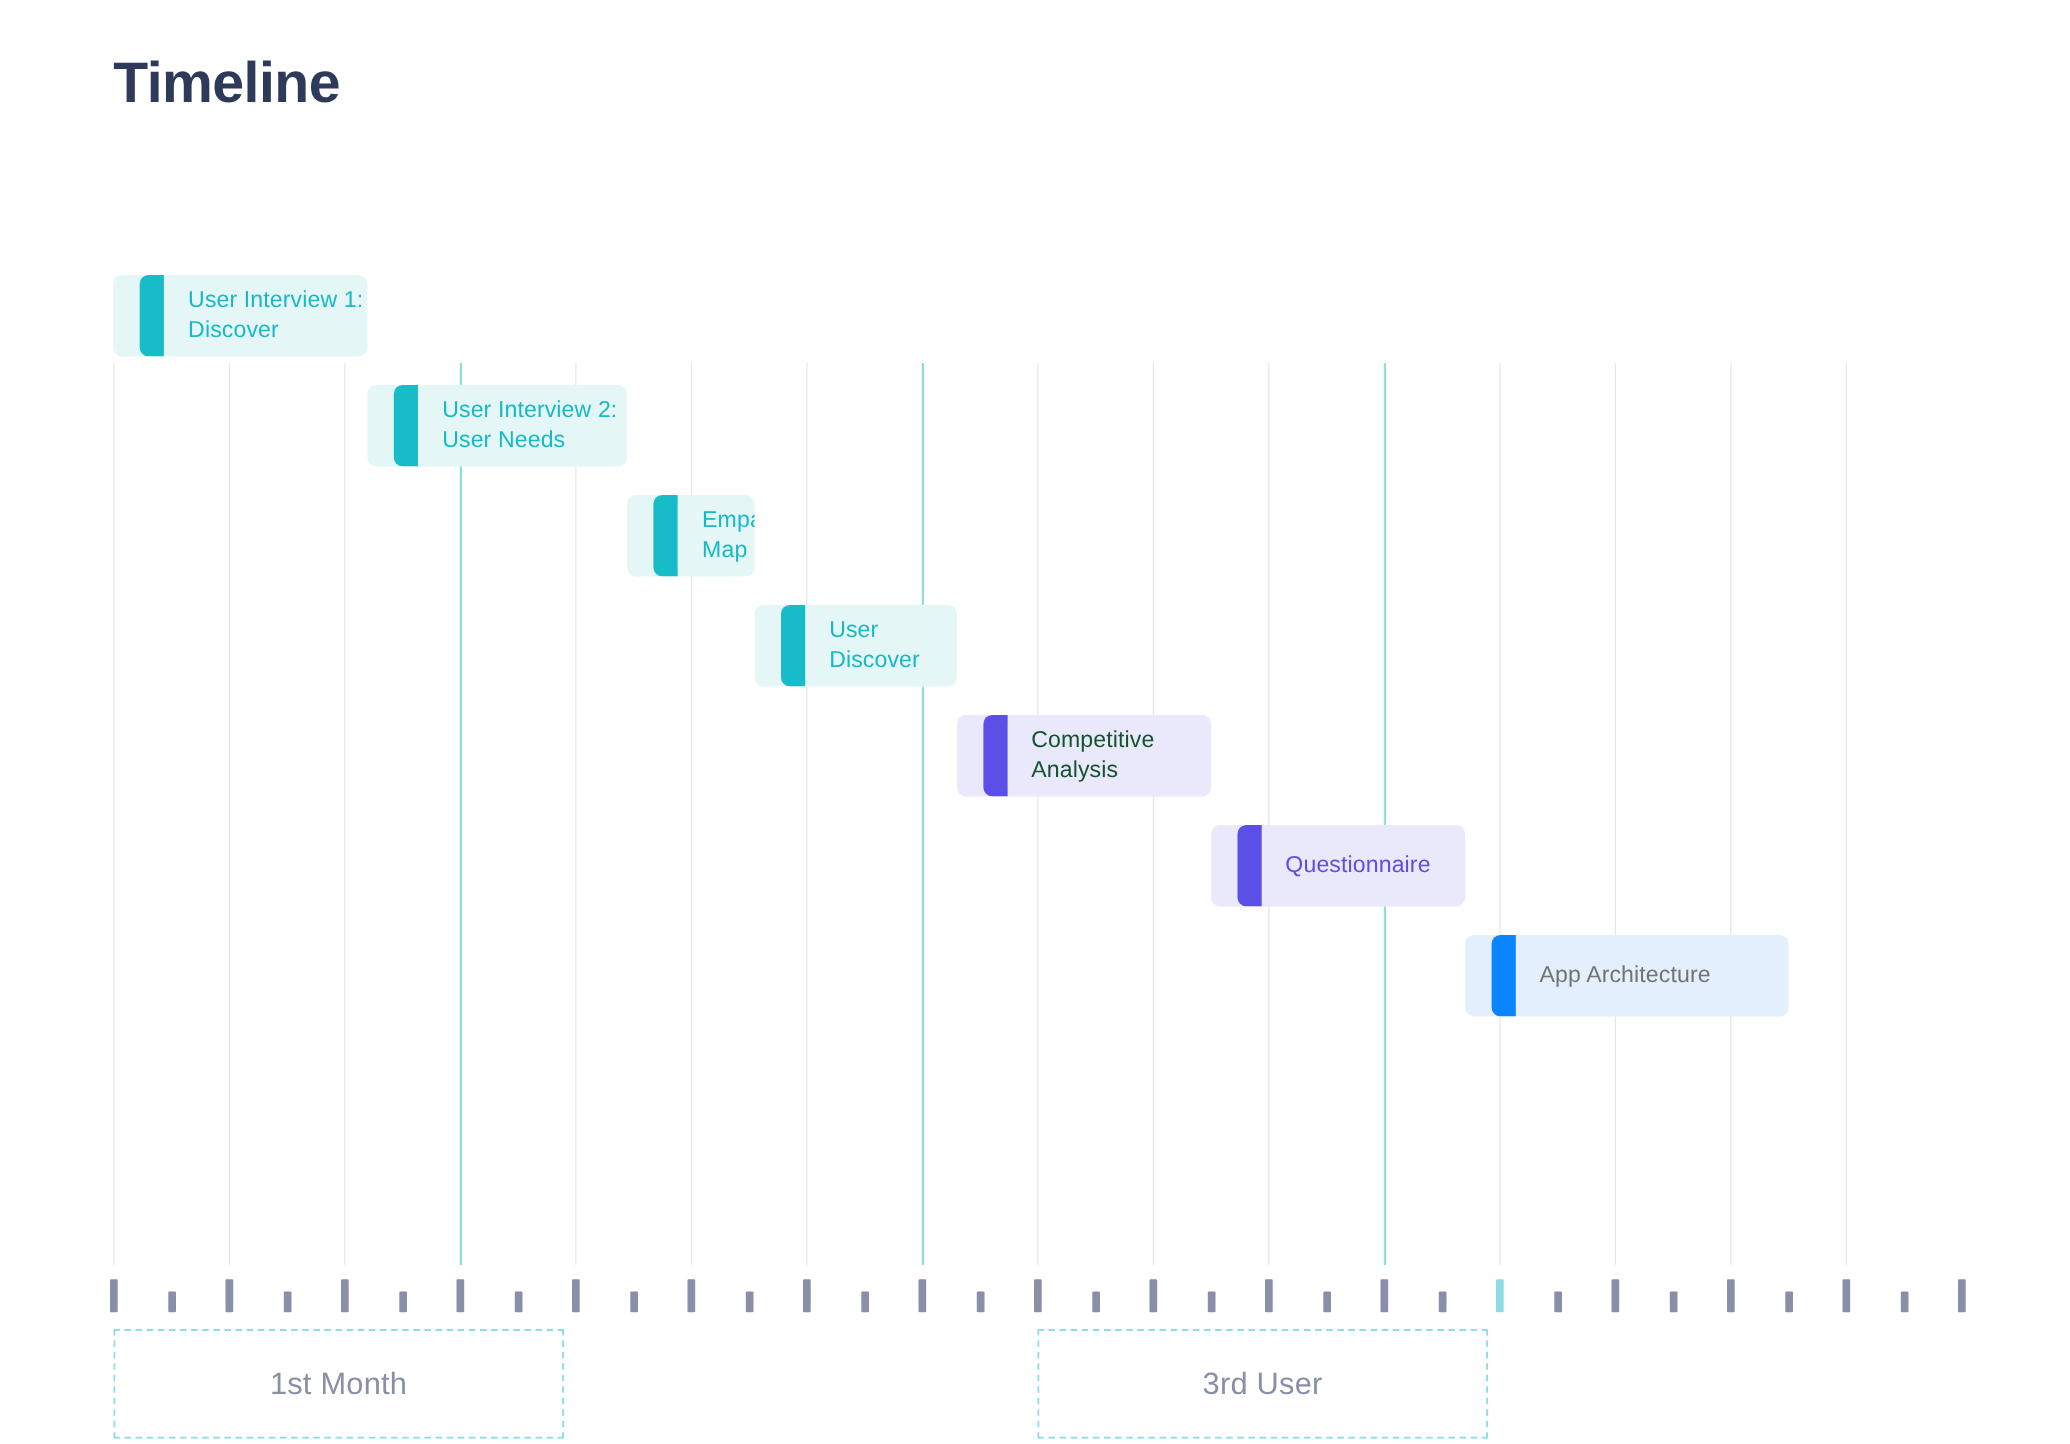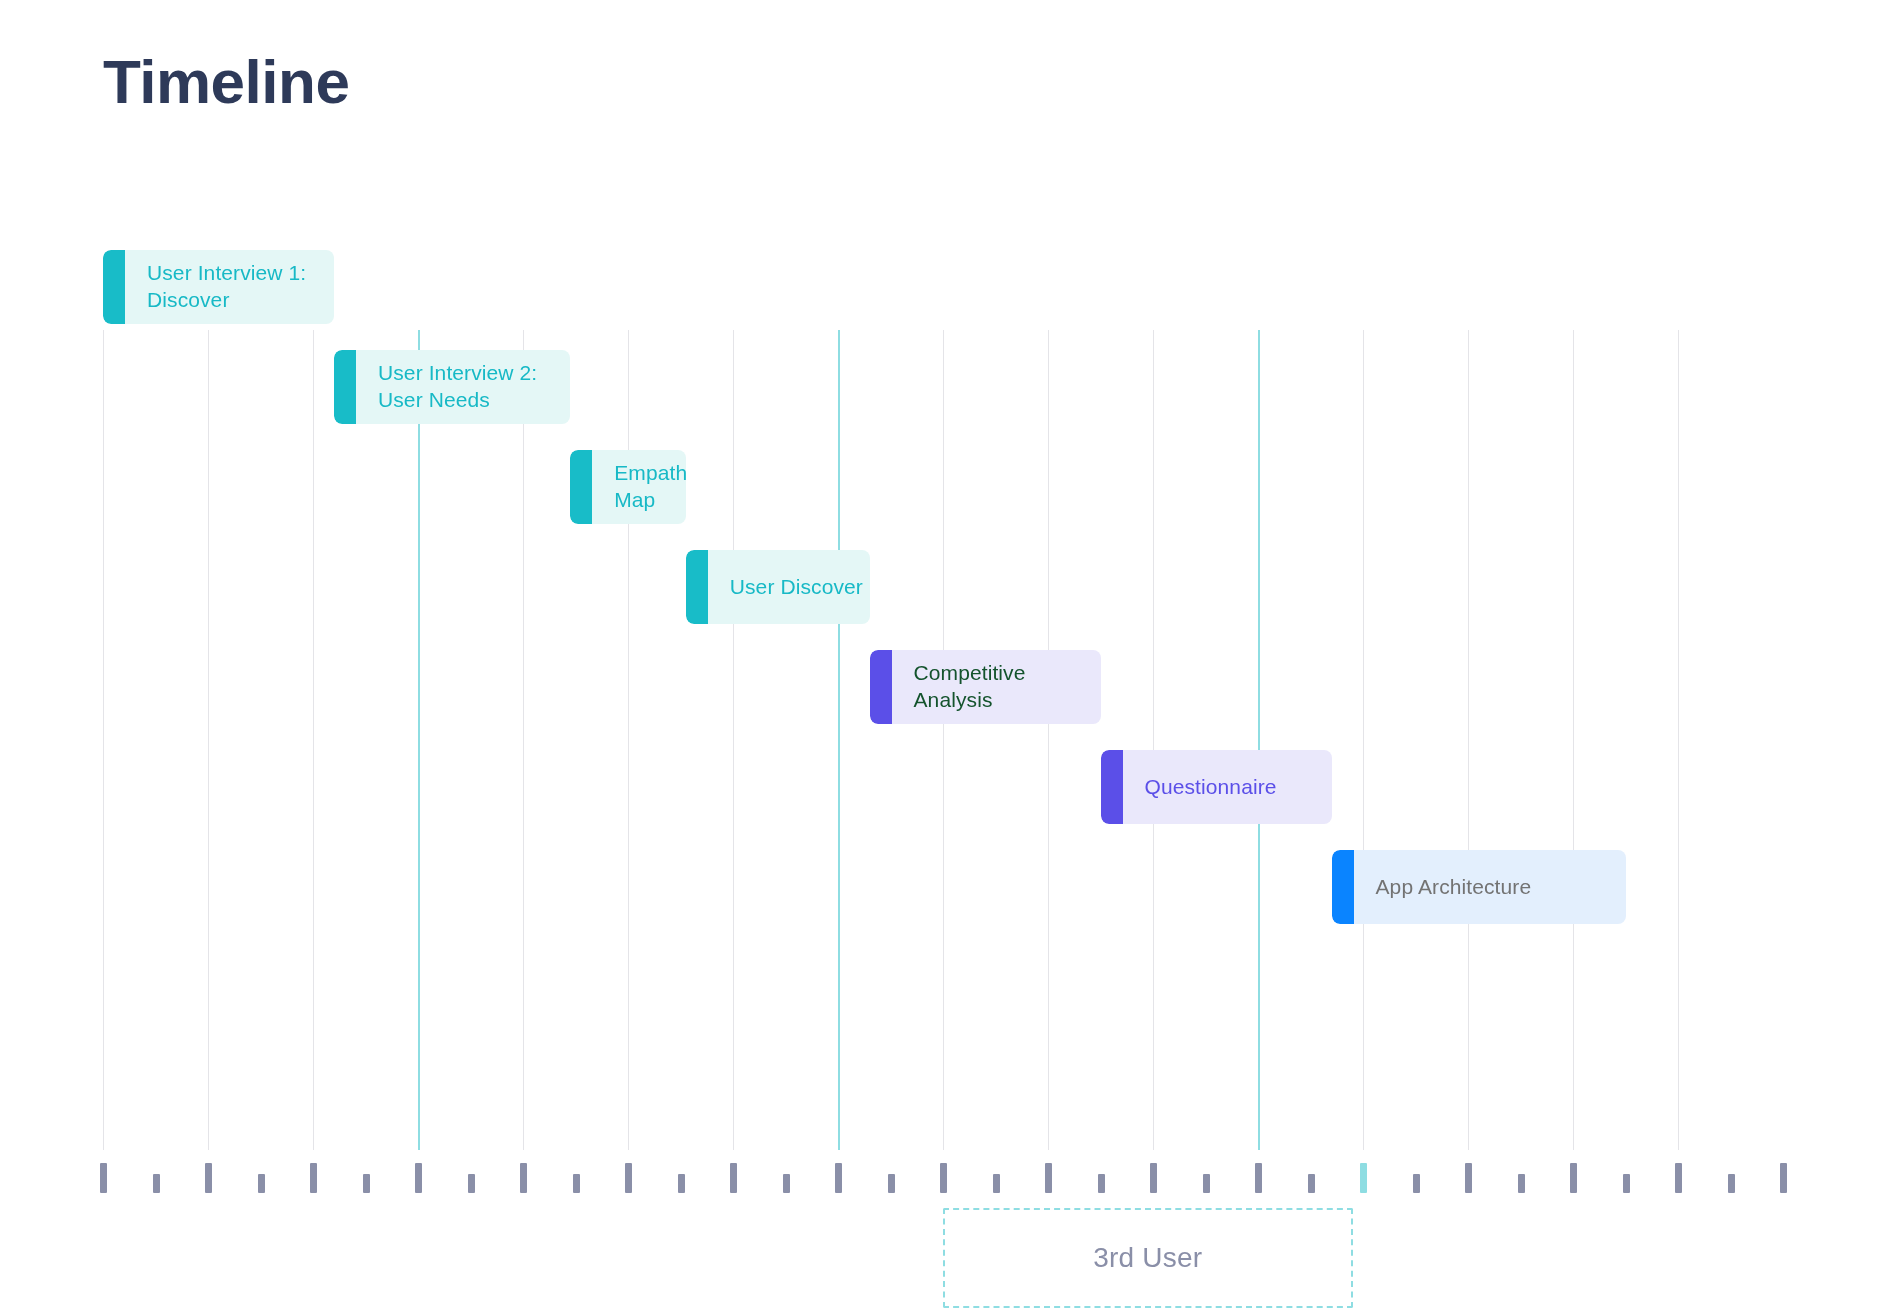--- a/index.html
+++ b/index.html
@@ -12,21 +12,21 @@
     background: #ffffff;
     font-family: "Liberation Sans", sans-serif;
     overflow: hidden;
     position: relative;
   }
 
   #page-title {
     position: absolute;
     left: 103px;
     top: 48px;
-    font-size: 62px;
+    font-size: 52px;
     font-weight: bold;
     color: #2E3A59;
     letter-spacing: -0.5px;
     line-height: 1.1;
     text-align: right;
   }
 
   
   #chart {
     position: absolute;
@@ -61,20 +61,21 @@
     height: 880px;
   }
   .bar {
     position: absolute;
     height: 74px;
     display: flex;
     align-items: center;
     border-radius: 8px;
     overflow: hidden;
     box-sizing: border-box;
+    padding-left: 24px;
   }
   .bar-accent {
     width: 22px;
     height: 100%;
     flex: 0 0 22px;
     border-radius: 8px 0 0 8px;
   }
   .bar-label {
     padding-left: 22px;
     font-size: 21px;
@@ -221,20 +222,23 @@
         <div class="tick major" style="left: 1362px;"></div>
         <div class="tick minor" style="left: 1414.5px;"></div>
         <div class="tick major" style="left: 1467px;"></div>
         <div class="tick minor" style="left: 1519.5px;"></div>
         <div class="tick major" style="left: 1572px;"></div>
         <div class="tick minor" style="left: 1624.5px;"></div>
         <div class="tick major" style="left: 1677px;"></div>
       </div>
 
     <div id="months">
+        <div class="month-box" style="left: 0px; width: 409.5px;">
+          <div class="month-label">1st Month</div>
+        </div>
         <div class="month-box" style="left: 840px; width: 409.5px;">
           <div class="month-label">3rd User</div>
         </div>
       </div>
 
   </div>
 
 </div>
 
 </body></html>

